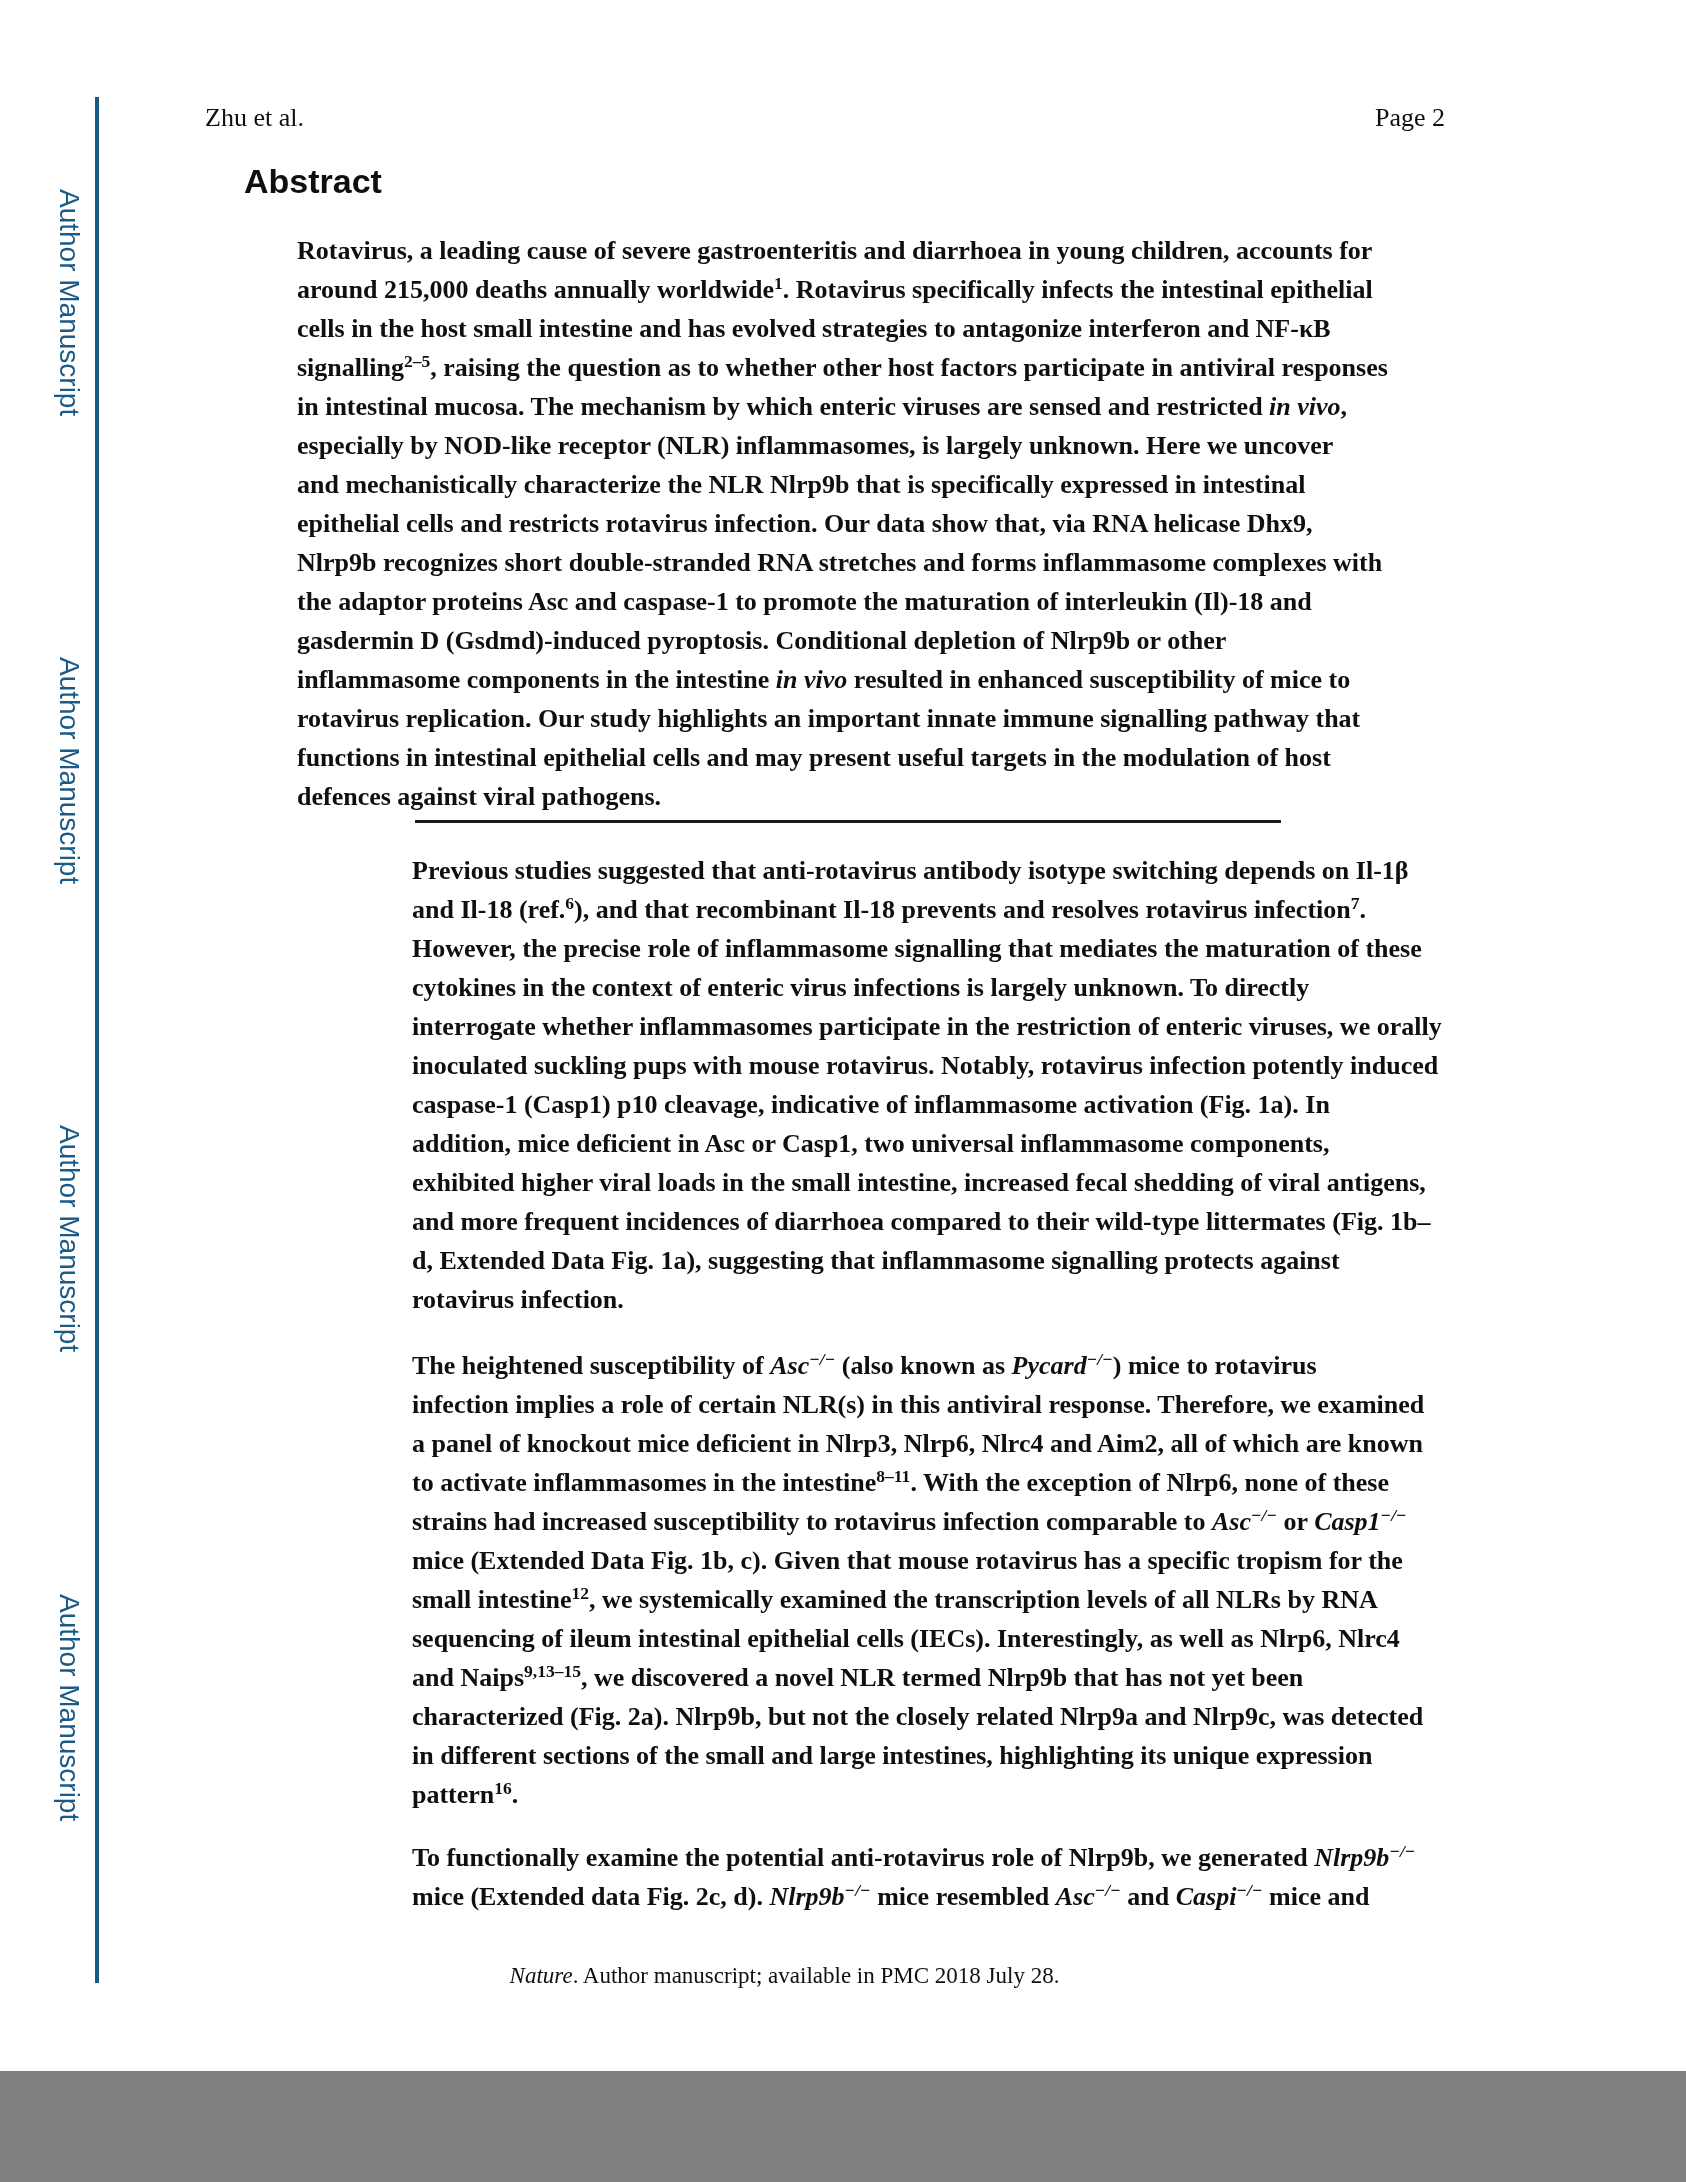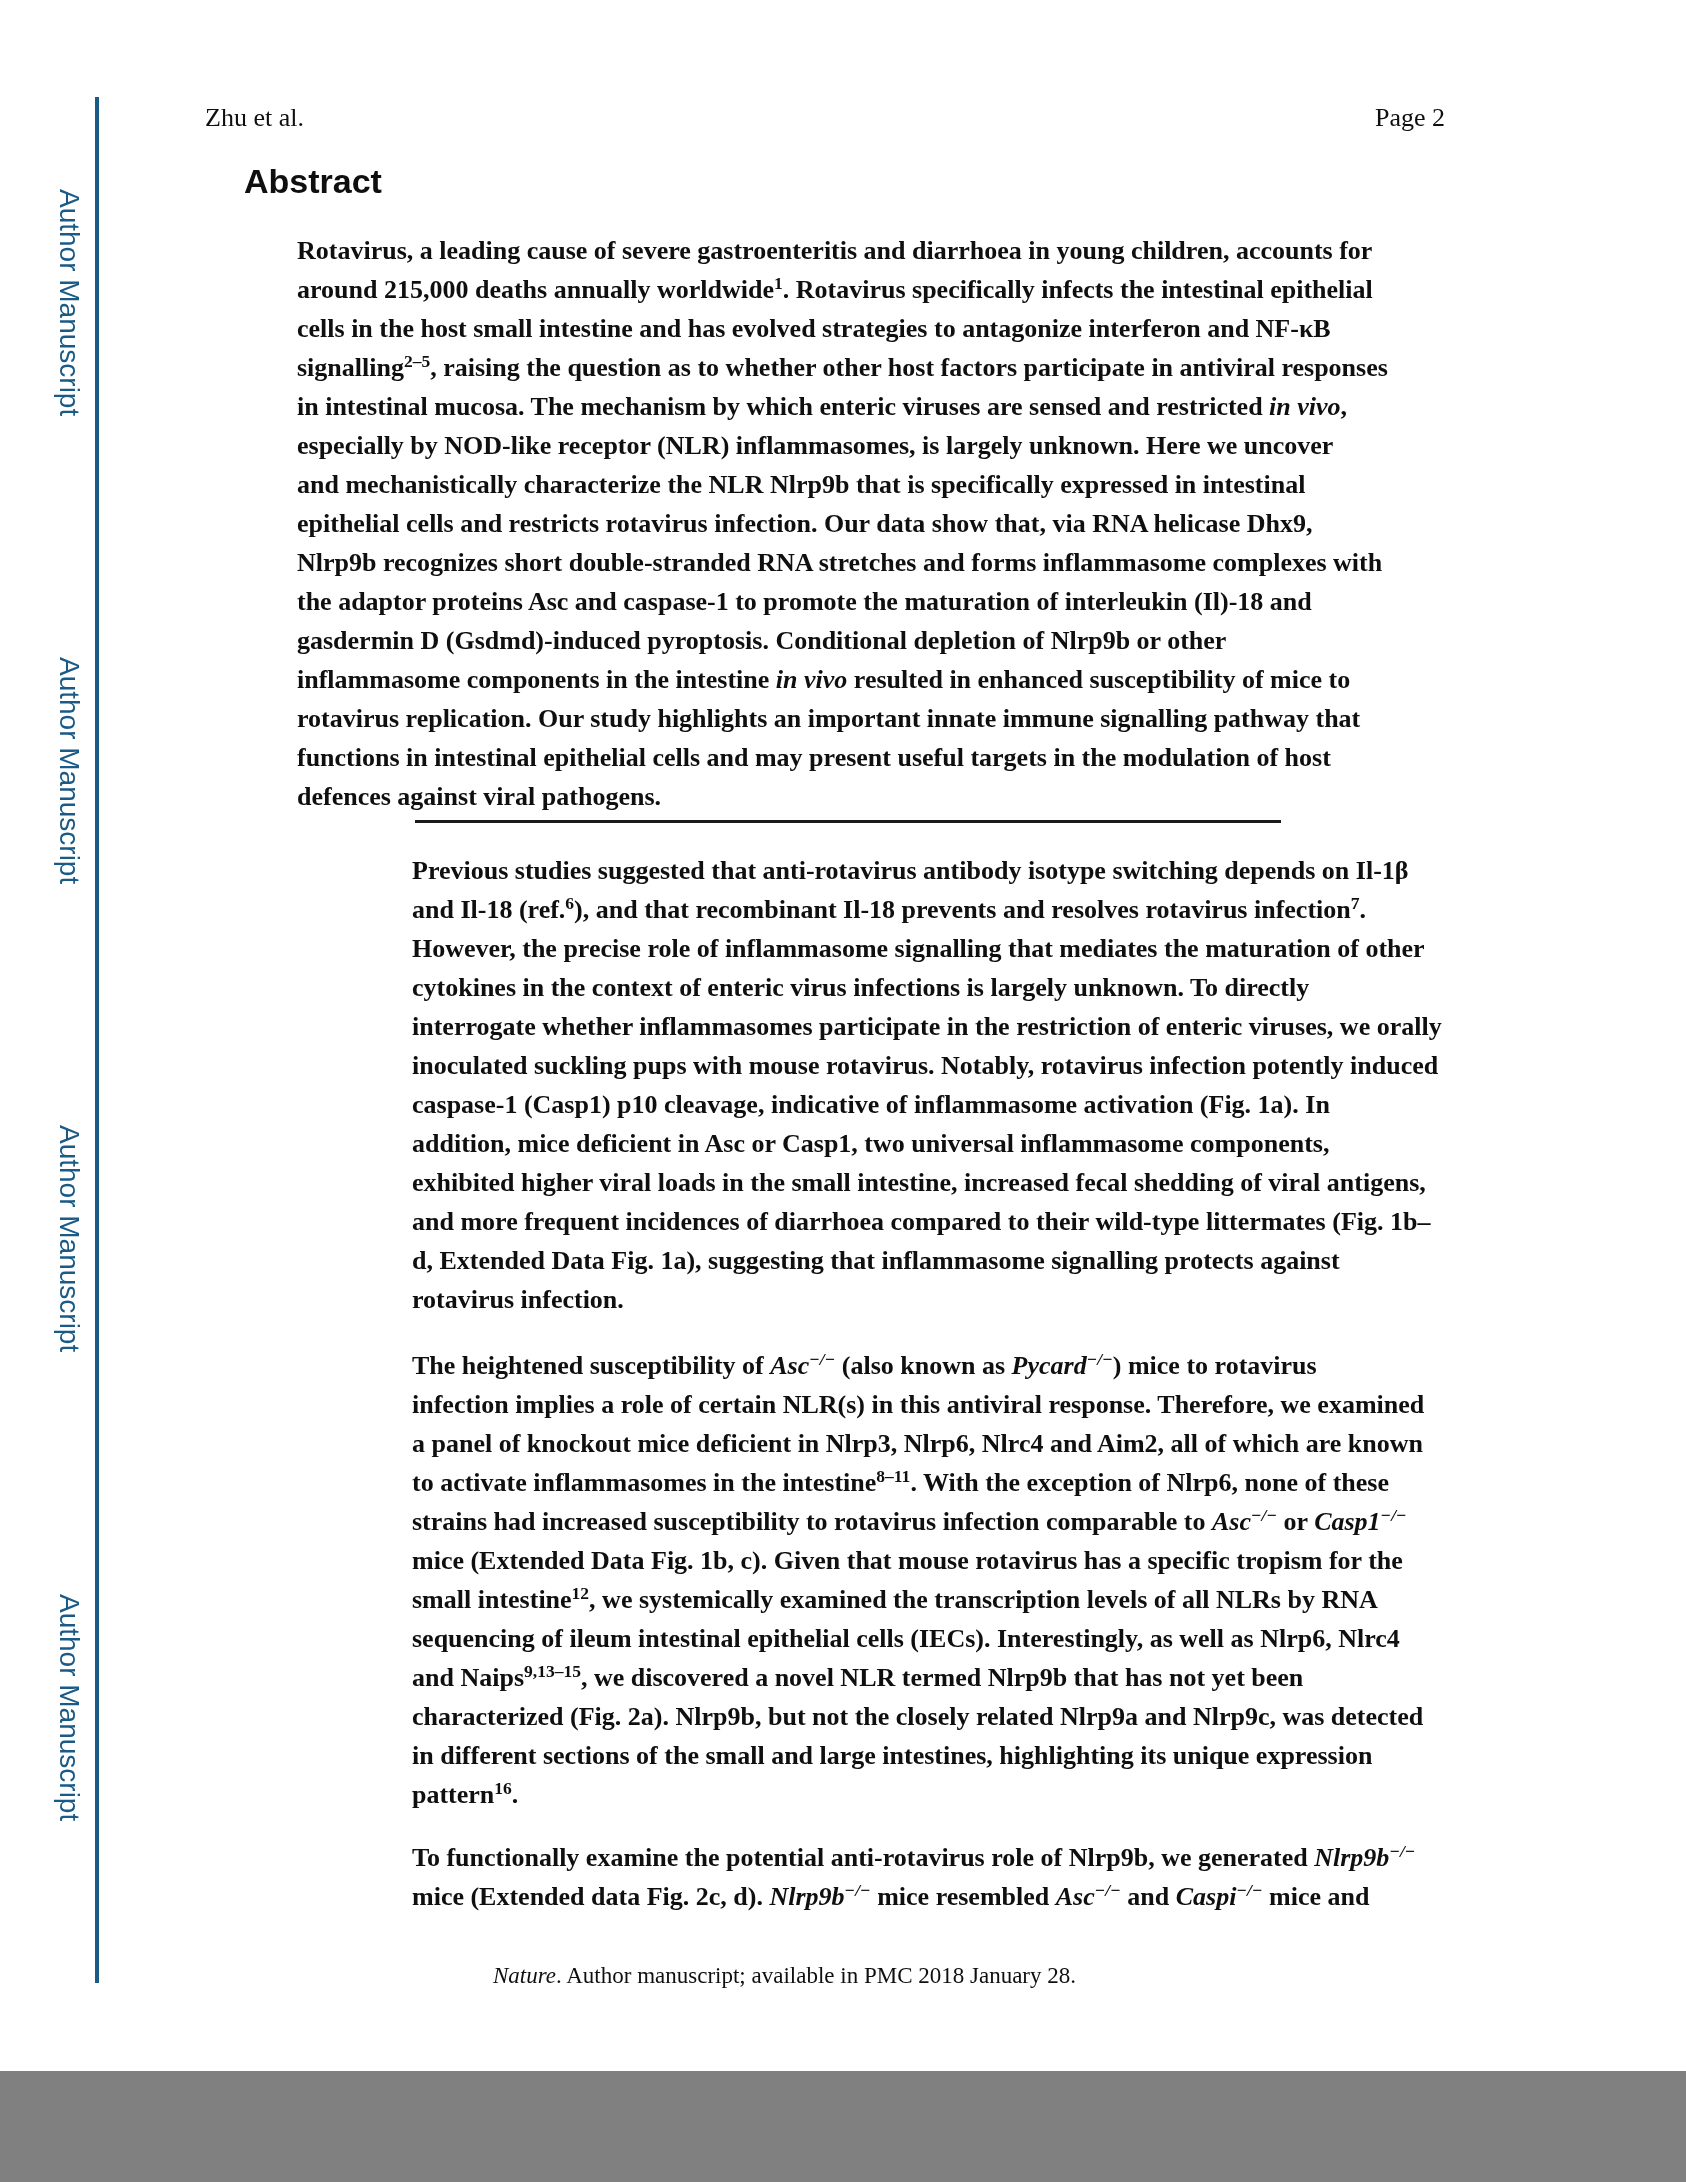--- a/index.html
+++ b/index.html
@@ -124,21 +124,21 @@
       <div class="tline"><span>rotavirus replication. Our study highlights an important innate immune signalling pathway that</span></div>
       <div class="tline"><span>functions in intestinal epithelial cells and may present useful targets in the modulation of host</span></div>
       <div class="tline"><span>defences against viral pathogens.</span></div>
     </div>
 
   <div id="divider"></div>
 
   <div id="body-para-1" class="para">
       <div class="tline"><span>Previous studies suggested that anti-rotavirus antibody isotype switching depends on Il-1β</span></div>
       <div class="tline"><span>and Il-18 (ref.</span><span class="sup">6</span><span>), and that recombinant Il-18 prevents and resolves rotavirus infection</span><span class="sup">7</span><span>.</span></div>
-      <div class="tline"><span>However, the precise role of inflammasome signalling that mediates the maturation of other</span></div>
+      <div class="tline"><span>However, the precise role of inflammasome signalling that mediates the maturation of these</span></div>
       <div class="tline"><span>cytokines in the context of enteric virus infections is largely unknown. To directly</span></div>
       <div class="tline"><span>interrogate whether inflammasomes participate in the restriction of enteric viruses, we orally</span></div>
       <div class="tline"><span>inoculated suckling pups with mouse rotavirus. Notably, rotavirus infection potently induced</span></div>
       <div class="tline"><span>caspase-1 (Casp1) p10 cleavage, indicative of inflammasome activation (Fig. 1a). In</span></div>
       <div class="tline"><span>addition, mice deficient in Asc or Casp1, two universal inflammasome components,</span></div>
       <div class="tline"><span>exhibited higher viral loads in the small intestine, increased fecal shedding of viral antigens,</span></div>
       <div class="tline"><span>and more frequent incidences of diarrhoea compared to their wild-type littermates (Fig. 1b–</span></div>
       <div class="tline"><span>d, Extended Data Fig. 1a), suggesting that inflammasome signalling protects against</span></div>
       <div class="tline"><span>rotavirus infection.</span></div>
     </div>
@@ -157,17 +157,17 @@
       <div class="tline"><span>in different sections of the small and large intestines, highlighting its unique expression</span></div>
       <div class="tline"><span>pattern</span><span class="sup">16</span><span>.</span></div>
     </div>
 
   <div id="body-para-3" class="para">
       <div class="tline"><span>To functionally examine the potential anti-rotavirus role of Nlrp9b, we generated </span><span class="it">Nlrp9b</span><span class="it sup">−/−</span></div>
       <div class="tline"><span>mice (Extended data Fig. 2c, d). </span><span class="it">Nlrp9b</span><span class="it sup">−/−</span><span> mice resembled </span><span class="it">Asc</span><span class="it sup">−/−</span><span> and </span><span class="it">Caspi</span><span class="it sup">−/−</span><span> mice and</span></div>
     </div>
 
   <div id="footer">
-      <div class="tline"><span class="it">Nature</span><span>. Author manuscript; available in PMC 2018 January 28.</span></div>
+      <div class="tline"><span class="it">Nature</span><span>. Author manuscript; available in PMC 2018 July 28.</span></div>
     </div>
 
 </div>
 
 
 </body></html>

